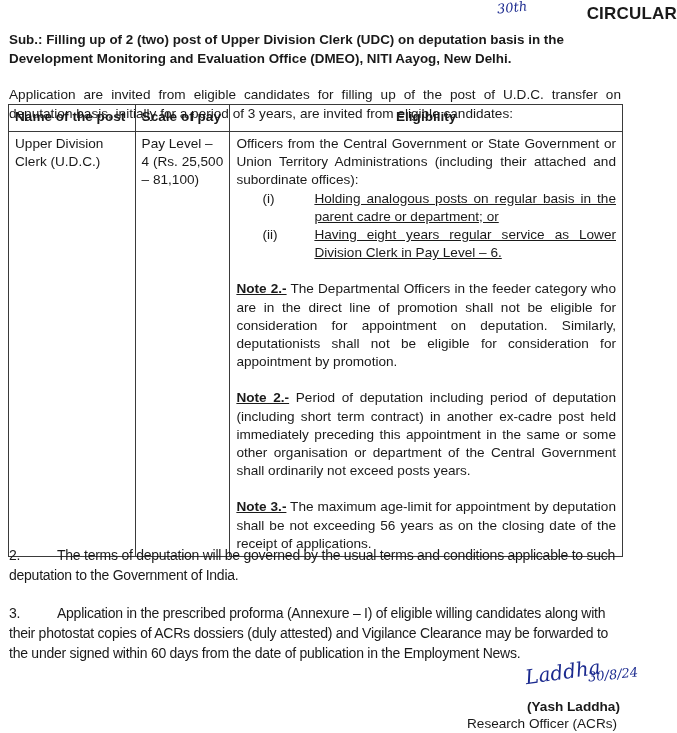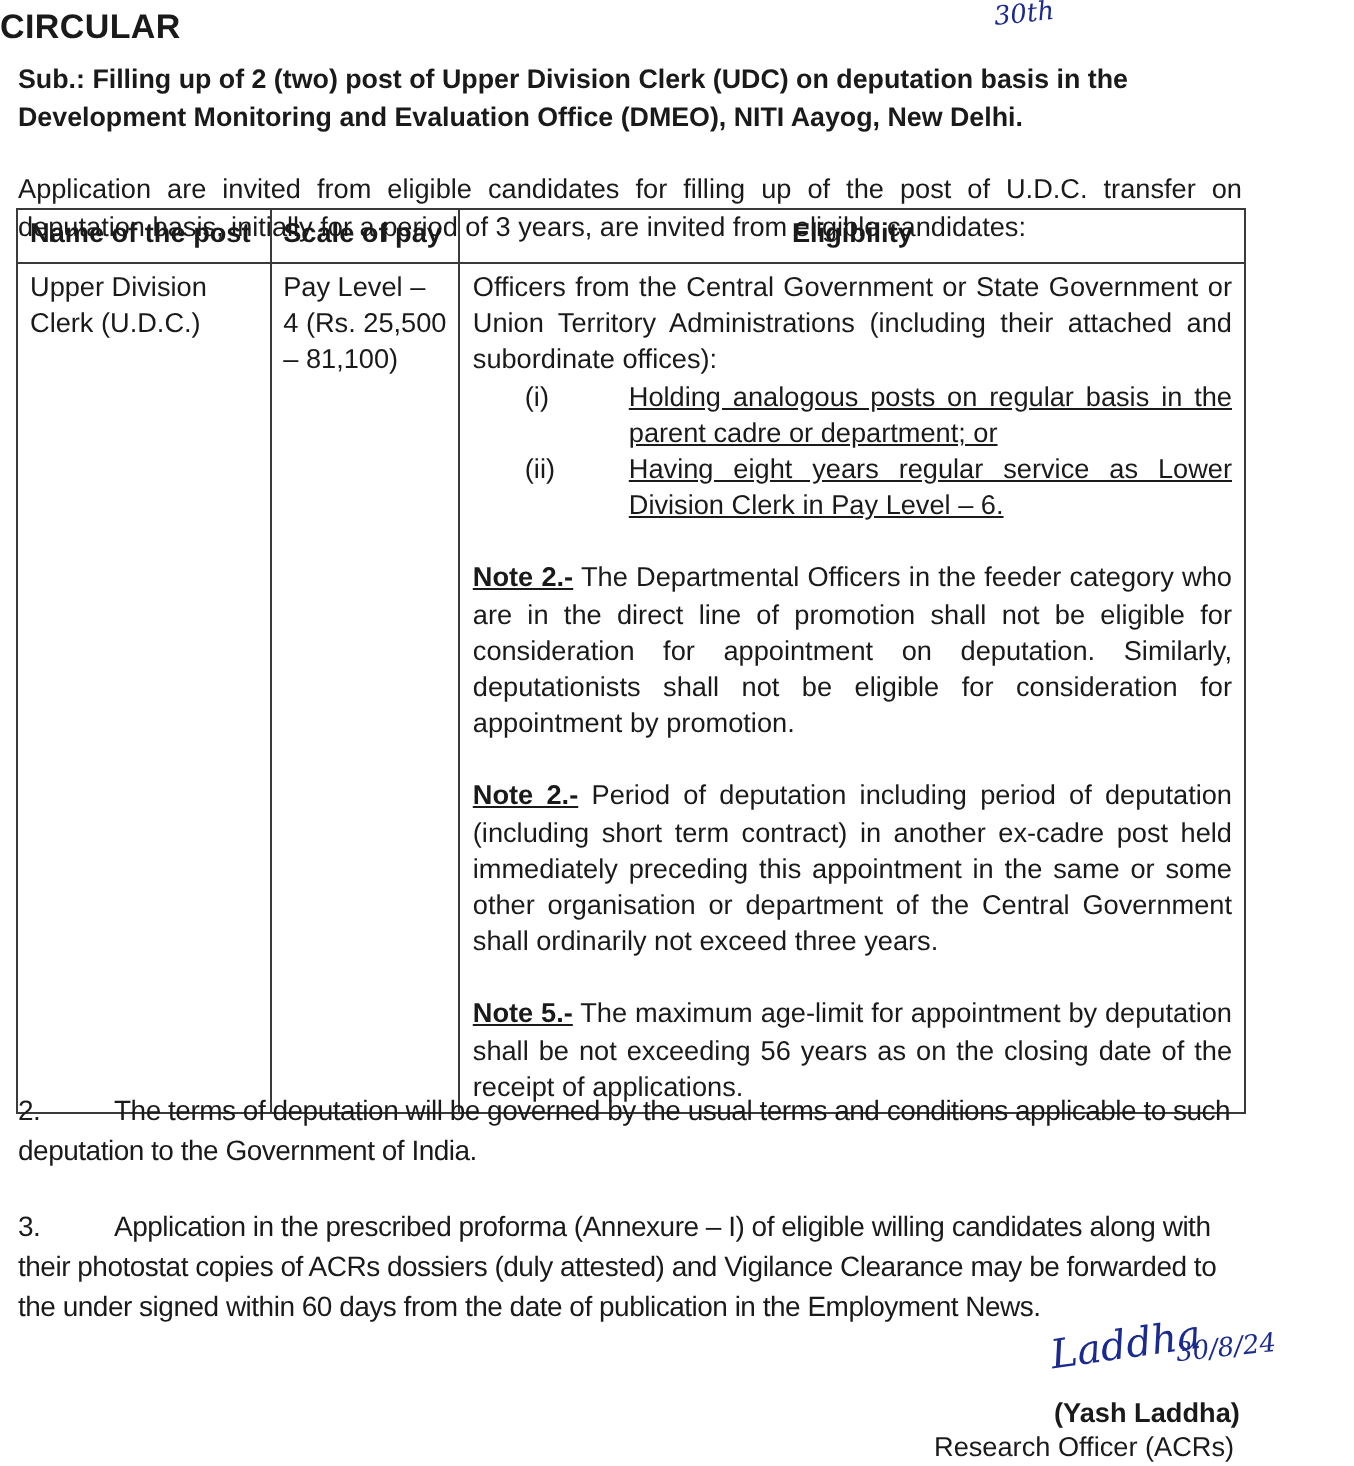--- a/index.html
+++ b/index.html
@@ -7,21 +7,21 @@
       width: 677px; height: 733px; position: relative; overflow: hidden;
       font-family: "Liberation Sans", sans-serif; color: #1a1a1a;
     }
     .handnote {
       position: absolute; left: 497px; top: 0px;
       font-family: "DejaVu Serif", serif; font-style: italic;
       color: #1b2a8f; font-size: 13px; transform: rotate(-6deg);
     }
     .title {
       position: absolute; left: 0; width: 677px; top: 4px;
-      text-align: left; font-weight: bold; font-size: 17px; letter-spacing: 0.2px;
+      text-align: right; font-weight: bold; font-size: 17px; letter-spacing: 0.2px;
     }
     .subject {
       position: absolute; left: 9px; top: 30px; width: 612px;
       font-weight: bold; font-size: 13.4px; line-height: 19px;
     }
     .intro {
       position: absolute; left: 9px; top: 68px; width: 612px;
       font-size: 13.6px; line-height: 19px; text-align: justify; text-align-last: left; margin-top: 17px;
     }
     table.grid {
@@ -101,24 +101,24 @@
           </li>
           <li>
             <span class="num">(ii)</span>
             <span class="txt">Having eight years regular service as Lower Division Clerk in Pay Level – 6.</span>
           </li>
         </ul>
         <div class="note">
           <span class="note-label">Note 2.-</span><span> The Departmental Officers in the feeder category who are in the direct line of promotion shall not be eligible for consideration for appointment on deputation. Similarly, deputationists shall not be eligible for consideration for appointment by promotion.</span>
         </div>
         <div class="note">
-          <span class="note-label">Note 2.-</span><span> Period of deputation including period of deputation (including short term contract) in another ex-cadre post held immediately preceding this appointment in the same or some other organisation or department of the Central Government shall ordinarily not exceed three years.</span>
+          <span class="note-label">Note 2.-</span><span> Period of deputation including period of deputation (including short term contract) in another ex-cadre post held immediately preceding this appointment in the same or some other organisation or department of the Central Government shall ordinarily not exceed posts years.</span>
         </div>
         <div class="note">
-          <span class="note-label">Note 5.-</span><span> The maximum age-limit for appointment by deputation shall be not exceeding 56 years as on the closing date of the receipt of applications.</span>
+          <span class="note-label">Note 3.-</span><span> The maximum age-limit for appointment by deputation shall be not exceeding 56 years as on the closing date of the receipt of applications.</span>
         </div>
       </td>
     </tr>
   </tbody>
 </table>
 
 <div class="para p2">
   <span class="pnum">2.</span><span>The terms of deputation will be governed by the usual terms and conditions applicable to such deputation to the Government of India.</span>
 </div>
 

